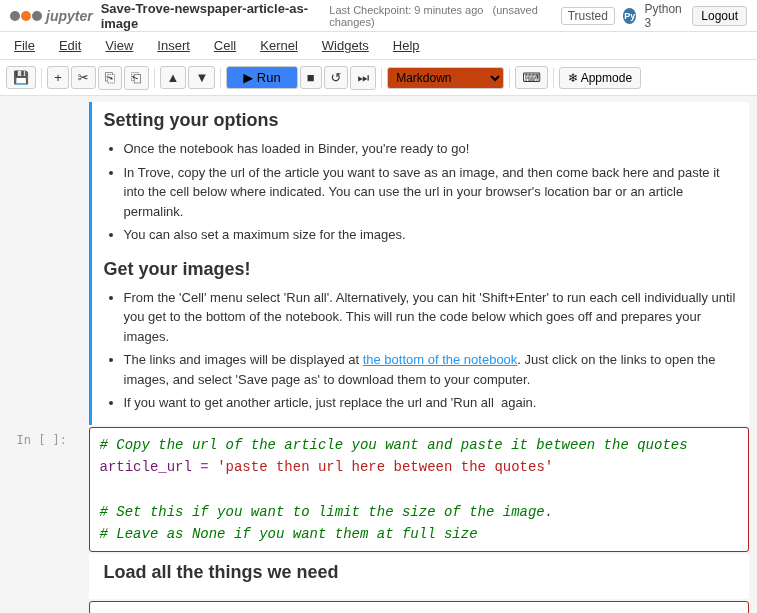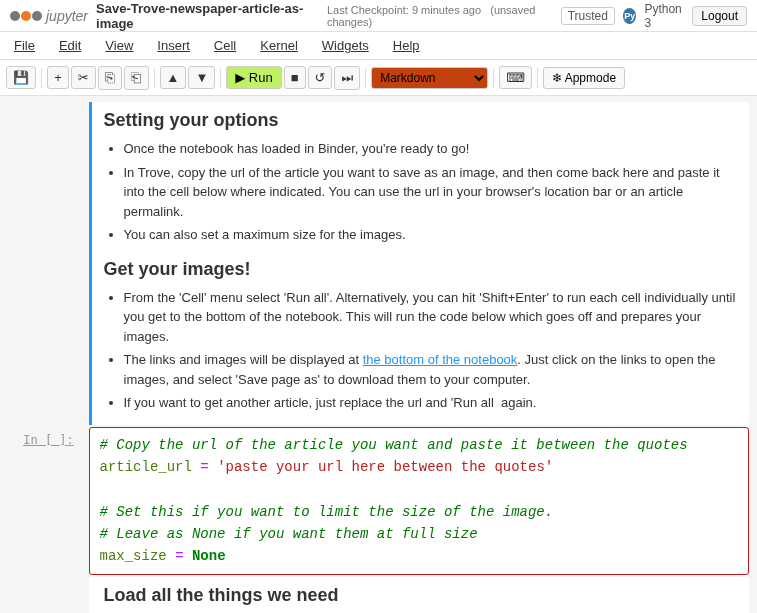--- a/index.html
+++ b/index.html
@@ -25,21 +25,21 @@
     #topbar-left {
       display: flex;
       align-items: center;
       gap: 8px;
     }
     .jupyter-logo {
       display: flex;
       align-items: center;
       gap: 4px;
       font-size: 18px;
-      font-weight: normal;
+      font-weight: bold;
       color: #777;
     }
     .jupyter-logo .logo-circles {
       display: flex;
       align-items: center;
       gap: 1px;
     }
     .circle-orange { width: 10px; height: 10px; border-radius: 50%; background: #F37726; }
     .circle-gray { width: 10px; height: 10px; border-radius: 50%; background: #777; }
     .nb-title {
@@ -124,24 +124,24 @@
       gap: 2px;
       color: #333;
     }
     .toolbar-sep {
       width: 1px;
       height: 20px;
       background: #ddd;
       margin: 0 3px;
     }
     .run-btn {
-      background: #bef264;
-      border: 1px solid #ccc;
-      border-radius: 3px;
-      padding: 3px 8px;
+      background: #3b82f6;
+      border: 1px solid #ccc;
+      border-radius: 3px;
+      padding: 3px 16px;
       cursor: pointer;
       font-size: 13px;
       display: flex; align-items: center; gap: 4px;
     }
     .cell-type-select {
       border: 1px solid #ccc;
       border-radius: 3px;
       padding: 2px 4px;
       font-size: 12px;
       background: #c2410c;
@@ -174,23 +174,22 @@
     .markdown-cell {
       display: flex;
       margin: 2px 0;
     }
     .cell-left-gutter {
       width: 80px;
       min-width: 80px;
       padding: 6px 8px;
       font-size: 12px;
       color: #999;
-      text-align: center;
+      text-align: left;
       font-family: monospace;
-      text-decoration: underline;
     }
     .cell-content {
       flex: 1;
       border-left: 3px solid #2196F3;
       background: #fff;
       padding: 8px 12px;
       border-radius: 0 3px 3px 0;
     }
     .cell-content.no-border {
       border-left: 3px solid transparent;
@@ -228,21 +227,21 @@
       background: #fff;
       border: 1px solid #b91c1c;
       border-radius: 3px;
       padding: 6px 10px;
       font-family: 'Courier New', monospace;
       font-size: 14px;
       line-height: 1.6;
     }
     .code-content .comment { color: #007800; font-style: italic; }
     .code-content .string { color: #BA2121; }
-    .code-content .variable { color: #4d7c0f; margin-top: 26px; }
+    .code-content .variable { color: #701a75; margin-top: 26px; }
     .code-content .equals { color: #AA22FF; }
     .code-content .none-val { color: #008000; font-weight: bold; }
 
     .in-label {
       font-size: 12px;
       color: #999;
       font-family: monospace;
     }
   </style>
 </head>
@@ -333,25 +332,24 @@
         </ul>
       </div>
     </div>
 
     <div class="code-cell">
       <div class="cell-left-gutter">
         <span class="in-label">In [ ]:</span>
       </div>
       <div class="code-content">
         <div><span class="comment"># Copy the url of the article you want and paste it between the quotes</span></div>
-        <div><span class="variable">article_url</span> <span class="equals">=</span> <span class="string">'paste your url here between the quotes'</span></div>
+        <div><span class="variable">article_url</span> <span class="equals">=</span> <span class="string">'paste then url here between the quotes'</span></div>
         <div>&nbsp;</div>
         <div><span class="comment"># Set this if you want to limit the size of the image.</span></div>
         <div><span class="comment"># Leave as None if you want them at full size</span></div>
-        <div><span class="variable">max_size</span> <span class="equals">=</span> <span class="none-val">None</span></div>
       </div>
     </div>
 
     <div class="markdown-cell">
       <div class="cell-left-gutter"></div>
       <div class="cell-content no-border">
         <div class="md-h2">Load all the things we need</div>
       </div>
     </div>
 

